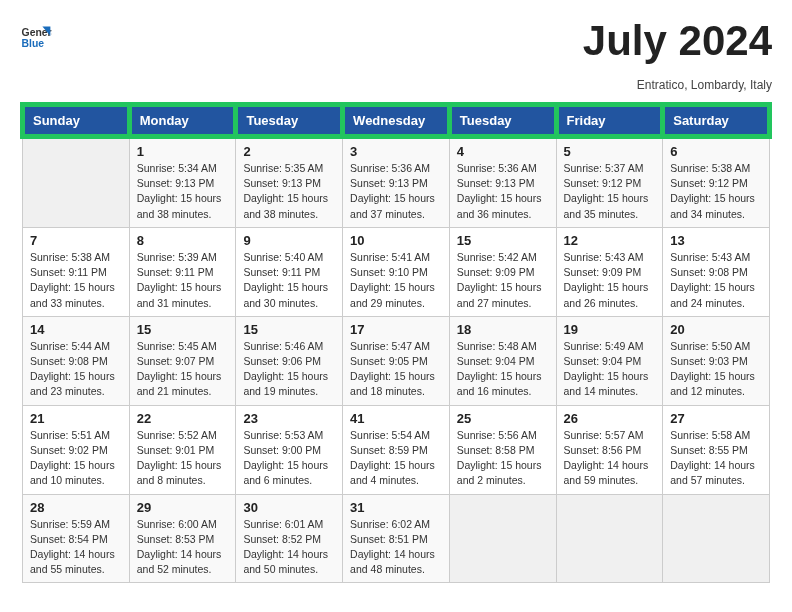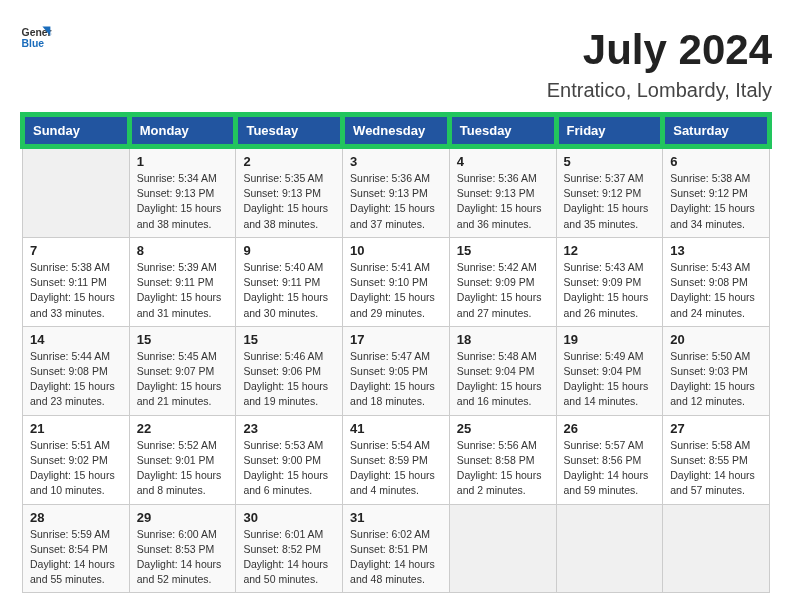--- a/index.html
+++ b/index.html
@@ -26,26 +26,25 @@
       height: 32px;
     }
     .title-area {
       text-align: right;
     }
     .main-title {
       font-size: 42px;
       font-weight: bold;
       color: #222;
       line-height: 1;
-      margin-top: 9px;
     }
     .subtitle {
-      font-size: 20px;
+      font-size: 12px;
       color: #444;
-      margin-top: 8px;
+      margin-top: 16px;
     }
     table {
       width: 100%;
       border-collapse: collapse;
       font-size: 11px;
     }
     thead tr th {
       background-color: #2255a0;
       color: #fff;
       padding: 6px 8px;

